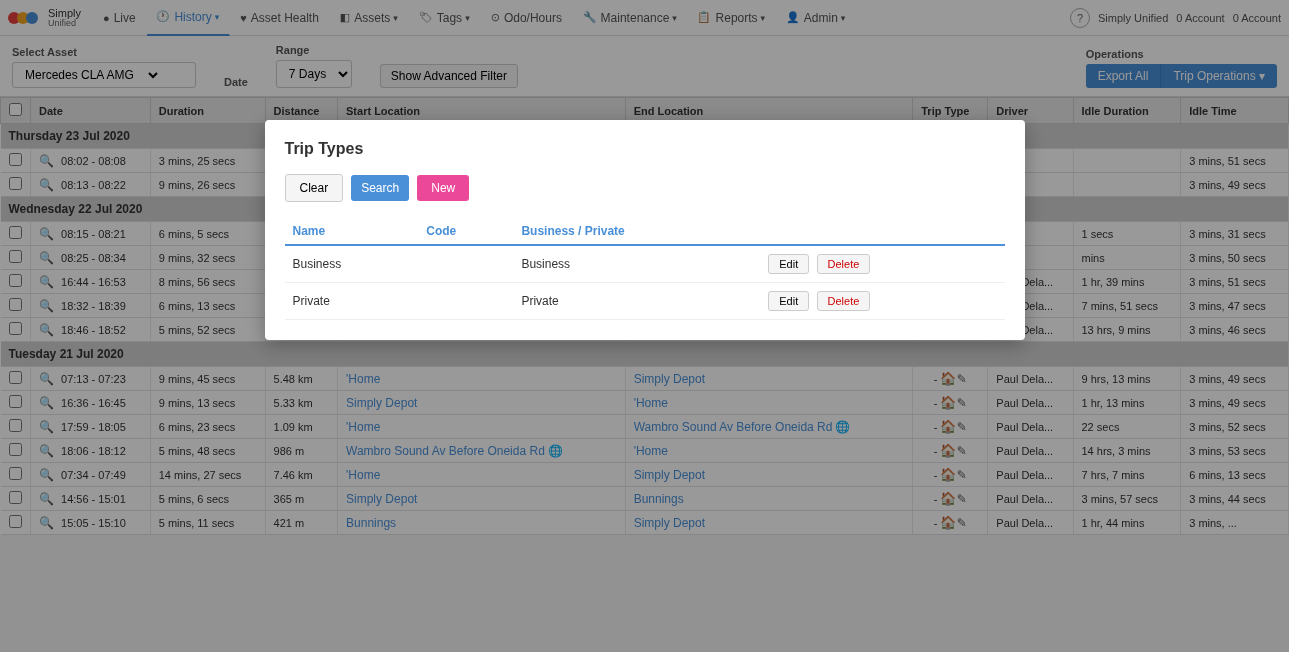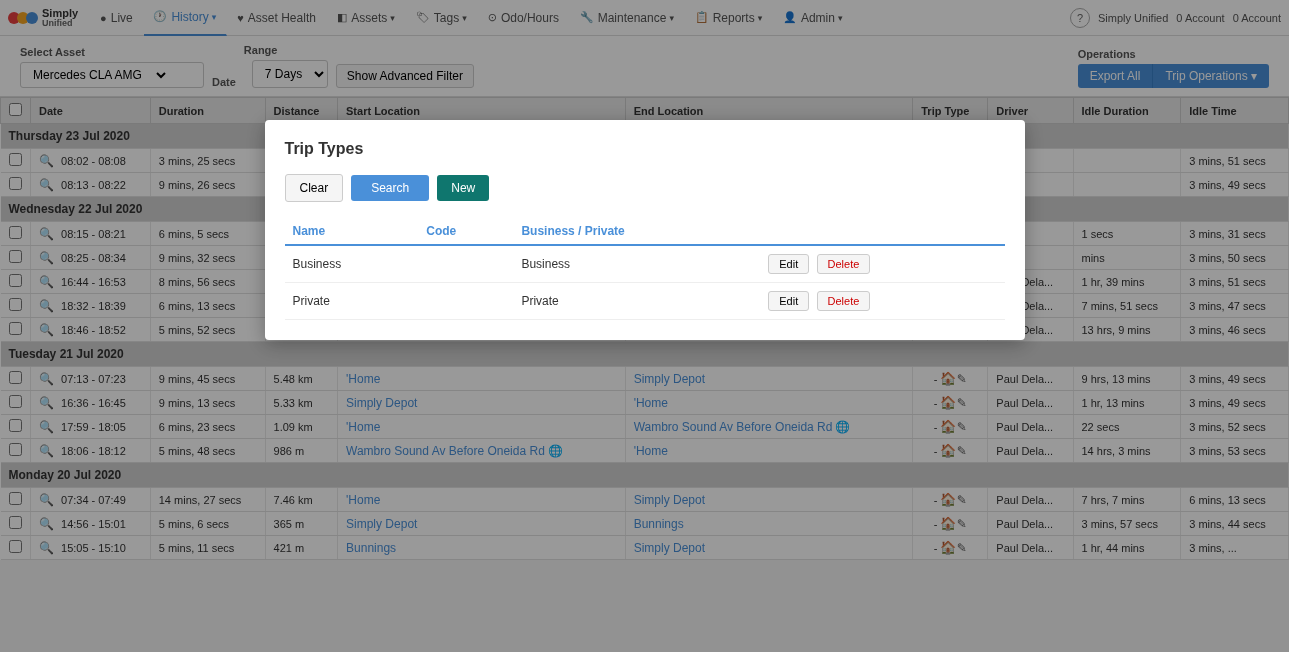--- a/index.html
+++ b/index.html
@@ -15,21 +15,21 @@
       height: 36px;
     }
     .topnav-logo {
       display: flex;
       align-items: center;
       margin-right: 12px;
     }
     .logo-circle-1 { width:12px; height:12px; border-radius:50%; background:#e84040; display:inline-block; }
     .logo-circle-2 { width:12px; height:12px; border-radius:50%; background:#f5a623; display:inline-block; margin-left:-3px; }
     .logo-circle-3 { width:12px; height:12px; border-radius:50%; background:#4a90d9; display:inline-block; margin-left:-3px; }
-    .logo-text { font-size: 11px; font-weight: bold; margin-left: 4px; color:#333; line-height:1; }
+    .logo-text { font-size: 11px; font-weight: normal; margin-left: 10px; color:#333; line-height:1; }
     .logo-sub { font-size: 9px; color:#666; display:block; }
     .nav-item {
       display: flex;
       align-items: center;
       padding: 0 10px;
       height: 36px;
       cursor: pointer;
       color: #555;
       font-size: 12px;
       border-right: 1px solid transparent;
@@ -37,24 +37,24 @@
     .nav-item.active { color: #4a90d9; border-bottom: 2px solid #4a90d9; }
     .nav-icon { margin-right: 4px; font-size: 11px; }
     .nav-spacer { flex: 1; }
     .nav-right { display:flex; align-items:center; gap:8px; }
     .help-btn { width:20px; height:20px; border-radius:50%; border:1px solid #aaa; display:flex; align-items:center; justify-content:center; cursor:pointer; font-size:11px; color:#666; }
 
     
     .toolbar {
       background: #fff;
       border-bottom: 1px solid #ddd;
-      padding: 8px 20px;
+      padding: 8px 12px;
       display: flex;
       align-items: flex-end;
-      gap: 8px;
+      gap: 28px;
     }
     .toolbar-group { display: flex; flex-direction: column; gap: 4px; }
     .toolbar-label { font-size: 11px; color: #555; font-weight: bold; }
     .toolbar-input {
       border: 1px solid #ccc;
       padding: 4px 8px;
       border-radius: 3px;
       font-size: 12px;
       background: #fff;
       display: flex;
@@ -67,21 +67,20 @@
       font-size: 12px;
       background: transparent;
     }
     .toolbar-select {
       border: 1px solid #ccc;
       padding: 4px 8px;
       border-radius: 3px;
       font-size: 12px;
       background: #fff;
       height: 28px;
-      margin-left: 8px;
     }
     .btn { padding: 4px 10px; border: 1px solid #ccc; background: #f5f5f5; cursor: pointer; font-size: 12px; }
     .btn-adv { padding: 4px 10px; border: 1px solid #ccc; background: #f5f5f5; cursor: pointer; font-size: 12px; border-radius: 3px; }
     .btn-export { background: #4a90d9; color:#fff; border:none; padding: 5px 12px; border-radius:3px 0 0 3px; cursor:pointer; font-size:12px; }
     .btn-trip-ops { background: #4a90d9; color:#fff; border:none; padding: 5px 12px; border-radius:0 3px 3px 0; cursor:pointer; font-size:12px; border-left: 1px solid #3a80c9; }
     .toolbar-spacer { flex:1; }
     .operations-group { display:flex; flex-direction:column; gap:4px; }
     .operations-btns { display:flex; }
 
     
@@ -141,22 +140,22 @@
     .modal-search-row { display:flex; gap:8px; margin-bottom:16px; align-items:center; }
     .modal-search-input {
       flex: 1;
       border: 1px solid #ccc;
       padding: 6px 10px;
       border-radius: 3px;
       font-size: 13px;
       outline: none;
     }
     .modal-btn-clear { padding: 6px 14px; border: 1px solid #ccc; background: #f5f5f5; cursor:pointer; border-radius:3px; font-size:12px; }
-    .modal-btn-search { padding: 6px 20px; border: none; background: #4a90d9; color:#fff; cursor:pointer; border-radius:3px; font-size:12px; }
-    .modal-btn-new { padding: 6px 14px; border: none; background: #0f766e; color:#fff; cursor:pointer; border-radius:3px; font-size:12px; }
+    .modal-btn-search { padding: 6px 10px; border: none; background: #4a90d9; color:#fff; cursor:pointer; border-radius:3px; font-size:12px; }
+    .modal-btn-new { padding: 6px 14px; border: none; background: #ec4899; color:#fff; cursor:pointer; border-radius:3px; font-size:12px; }
     .modal-table { width: 100%; border-collapse: collapse; }
     .modal-table th {
       color: #4a90d9;
       border-bottom: 2px solid #4a90d9;
       padding: 6px 8px;
       font-size: 12px;
       background: transparent;
       border-right: none;
       border-left: none;
       border-top: none;
@@ -447,23 +446,20 @@
         </td>
         <td>5 mins, 48 secs</td>
         <td>986 m</td>
         <td><span class="link-blue">Wambro Sound Av Before Oneida Rd 🌐</span></td>
         <td><span class="link-blue">'Home</span></td>
         <td style="text-align:center;">- <span class="icon-home">🏠</span><span class="icon-edit">✎</span></td>
         <td>Paul Dela...</td>
         <td>14 hrs, 3 mins</td>
         <td>3 mins, 53 secs</td>
       </tr>
-        <tr class="group-row">
-          <td colspan="10">Monday 20 Jul 2020</td>
-        </tr>
         <tr>
         <td class="checkbox-col"><input type="checkbox" style=""></td>
         <td>
           <span class="search-icon-cell" style="margin-right:4px;">🔍</span>
           07:34 - 07:49
         </td>
         <td>14 mins, 27 secs</td>
         <td>7.46 km</td>
         <td><span class="link-blue">'Home</span></td>
         <td><span class="link-blue">Simply Depot</span></td>

